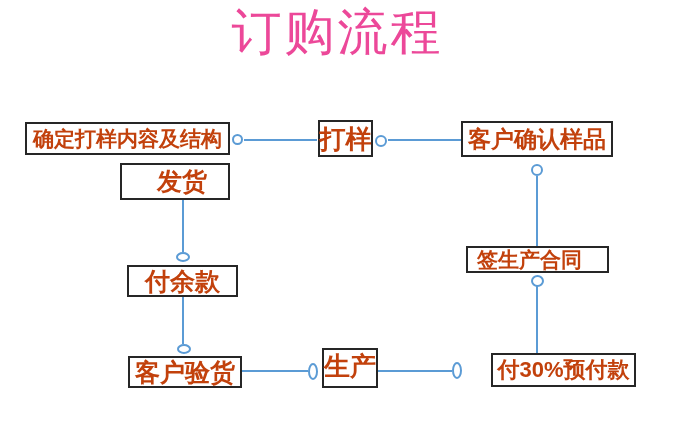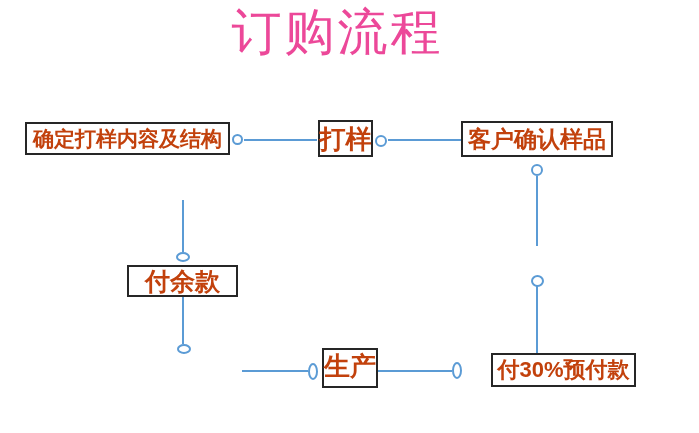--- a/index.html
+++ b/index.html
@@ -78,21 +78,24 @@
 </head>
 <body>
 
 <div class="stage">
 
   <div class="title">订购流程</div>
 
   <div class="box b0">确定打样内容及结构</div>
   <div class="box b1">打样</div>
   <div class="box b2">客户确认样品</div>
+  <div class="box b3">发货</div>
+  <div class="box b4">签生产合同</div>
   <div class="box b5">付余款</div>
+  <div class="box b6">客户验货</div>
   <div class="box b7">生产</div>
   <div class="box b8">付30%预付款</div>
 
   <div class="hl l1"></div>
   <div class="hl l2"></div>
   <div class="vl v1"></div>
   <div class="vl v2"></div>
   <div class="hl l3"></div>
   <div class="hl l4"></div>
   <div class="vl v3"></div>

